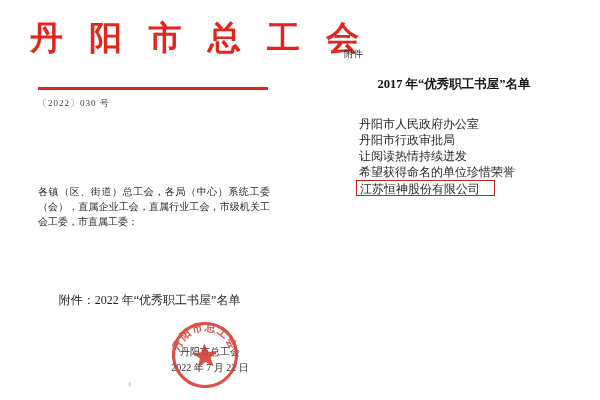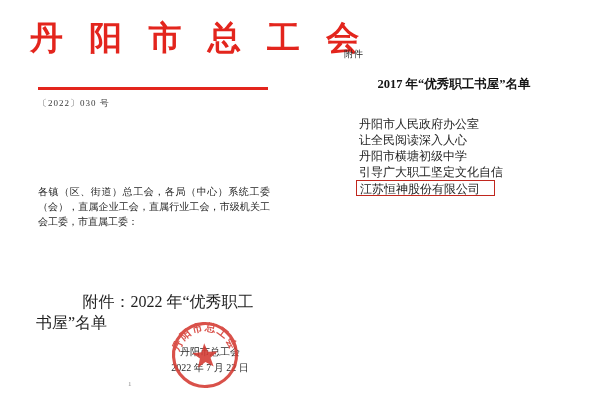--- a/index.html
+++ b/index.html
@@ -22,21 +22,21 @@
   }
   .doc-title {
     position: absolute; left: 20px; top: 118px; width: 264px;
     text-align: center; font-weight: bold; font-size: 13.5px; color: #141414;
   }
   .doc-body {
     position: absolute; left: 38px; top: 146px; width: 232px;
     font-size: 10px; line-height: 15px; text-align: justify; color: #1f1f1f; margin-top: 38px;
   }
   .doc-body p.indent { text-indent: 2em; }
-  .attachment-line { position: absolute; left: 36px; top: 292px; width: 232px; font-size: 16px; color: #1f1f1f; text-indent: 2.9em; }
+  .attachment-line { position: absolute; left: 24px; top: 292px; width: 232px; font-size: 12px; color: #1f1f1f; text-indent: 2.9em; }
   .signature-block {
     position: absolute; left: 148px; top: 344px; width: 124px;
     text-align: center; font-size: 10px; line-height: 16px; color: #2a2a2a;
   }
   .seal { position: absolute; left: 170px; top: 320px; width: 70px; height: 70px; opacity: 0.88; transform: rotate(-4deg); }
   .page-num { position: absolute; font-size: 7px; color: #8a8a8a; }
   .page-num.left { left: 128px; top: 380px; }
 
   
   .page-right { position: absolute; left: 304px; top: 0; width: 300px; height: 340px; margin-top: 28px; }
@@ -89,21 +89,21 @@
   </div>
 
   <div class="page-right">
 
     <div class="annex-label">附件</div>
 
     <div class="annex-title">2017 年“优秀职工书屋”名单</div>
 
     <ul class="annex-list">
       <li>丹阳市人民政府办公室</li>
-      <li>让全民阅读深入人心</li>
-      <li>丹阳市横塘初级中学</li>
-      <li>引导广大职工坚定文化自信</li>
+      <li>丹阳市行政审批局</li>
+      <li>让阅读热情持续迸发</li>
+      <li>希望获得命名的单位珍惜荣誉</li>
       <li class="highlighted">江苏恒神股份有限公司</li>
     </ul>
 
   </div>
 
 </div>
 
 </body></html>

